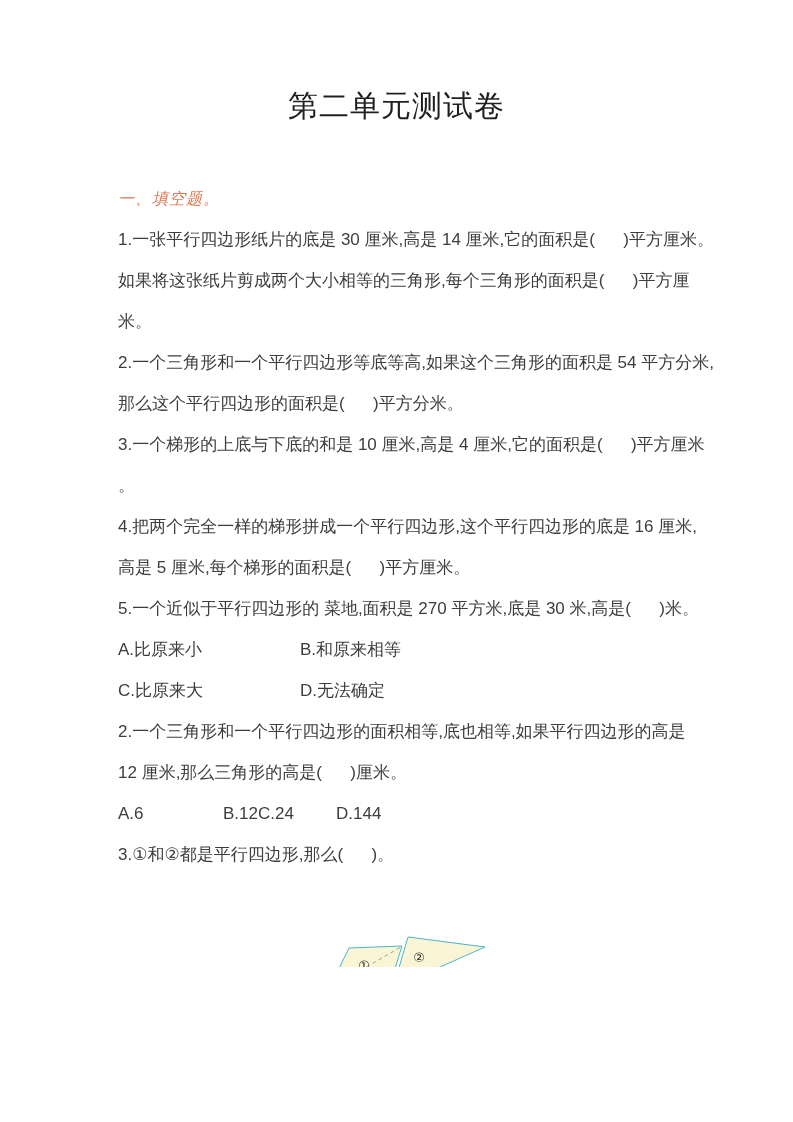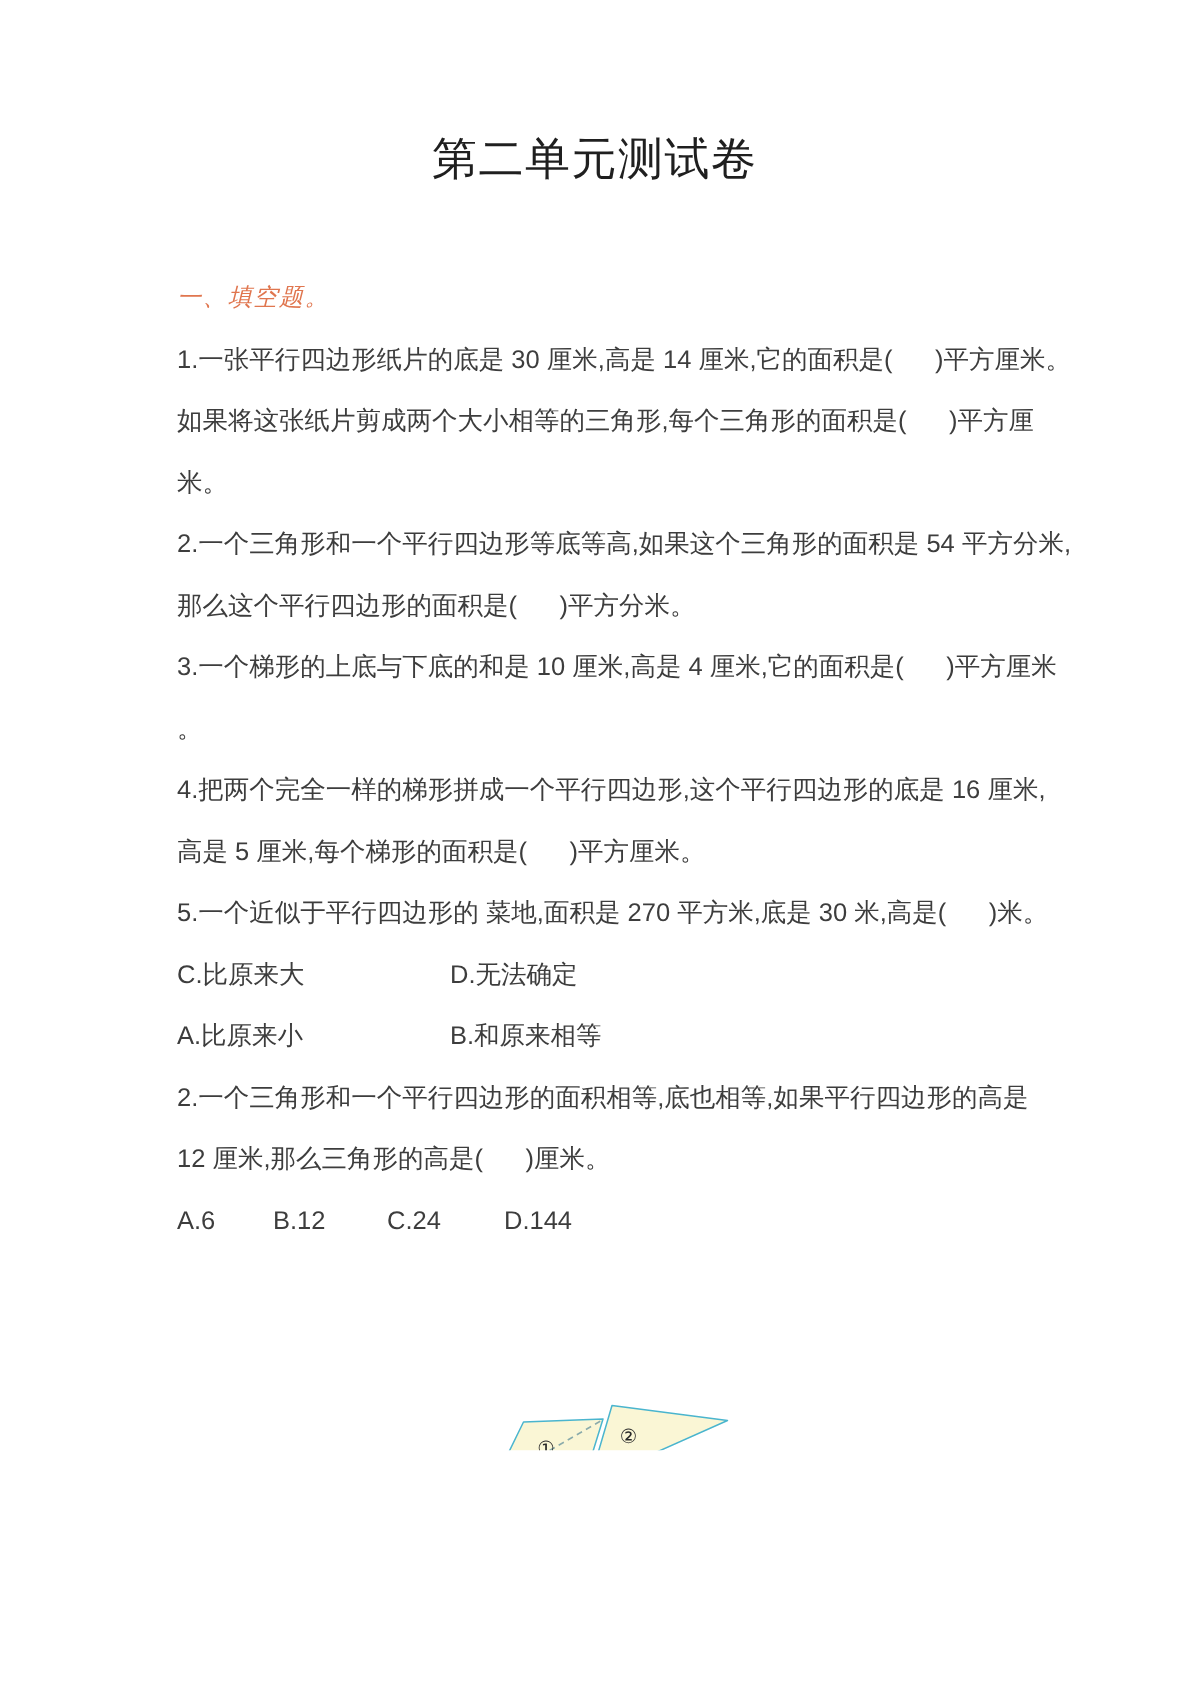--- a/index.html
+++ b/index.html
@@ -25,21 +25,21 @@
     height:41px; line-height:41px;
     font-size:17px; white-space:pre;
   }
   .line.section {
     font-family:"Liberation Serif","DejaVu Serif",serif;
     color:#e0764f; font-size:16px; letter-spacing:1px;font-style:italic;
   }
   .opt { display:inline-block; }
   .options2 .opt:nth-child(1) { width:182px; }
   .options4 .opt:nth-child(1) { width:64px; }
-  .options4 .opt:nth-child(2) { width:76px; }
+  .options4 .opt:nth-child(2) { width:76px;text-align:right; }
   .options4 .opt:nth-child(3) { width:78px; }
   .figure {
     position:absolute; left:325px; top:936px;
     width:160px; height:62px; overflow:visible;
   }
   .figure text {
     font-size:13px; fill:#2a2a2a;
     font-family:"DejaVu Sans","Liberation Sans",sans-serif;
   }
 </style>
@@ -55,25 +55,26 @@
       <div class="line body">1.一张平行四边形纸片的底是 30 厘米,高是 14 厘米,它的面积是(      )平方厘米。</div>
       <div class="line body">如果将这张纸片剪成两个大小相等的三角形,每个三角形的面积是(      )平方厘</div>
       <div class="line body">米。</div>
       <div class="line body">2.一个三角形和一个平行四边形等底等高,如果这个三角形的面积是 54 平方分米,</div>
       <div class="line body">那么这个平行四边形的面积是(      )平方分米。</div>
       <div class="line body">3.一个梯形的上底与下底的和是 10 厘米,高是 4 厘米,它的面积是(      )平方厘米</div>
       <div class="line body">。</div>
       <div class="line body">4.把两个完全一样的梯形拼成一个平行四边形,这个平行四边形的底是 16 厘米,</div>
       <div class="line body">高是 5 厘米,每个梯形的面积是(      )平方厘米。</div>
       <div class="line body">5.一个近似于平行四边形的 菜地,面积是 270 平方米,底是 30 米,高是(      )米。</div>
+      <div class="line options2"><span class="opt">A.比原来小</span><span class="opt">B.和原来相等</span></div>
       <div class="line options2"><span class="opt">C.比原来大</span><span class="opt">D.无法确定</span></div>
-      <div class="line options2"><span class="opt">A.比原来小</span><span class="opt">B.和原来相等</span></div>
       <div class="line body">2.一个三角形和一个平行四边形的面积相等,底也相等,如果平行四边形的高是</div>
       <div class="line body">12 厘米,那么三角形的高是(      )厘米。</div>
       <div class="line options4"><span class="opt">A.6</span><span class="opt">B.12</span><span class="opt">C.24</span><span class="opt">D.144</span></div>
+      <div class="line body">3.①和②都是平行四边形,那么(      )。</div>
       <div class="line figure"></div>
     </div>
 
   <svg class="figure" viewBox="0 0 160 62" xmlns="http://www.w3.org/2000/svg">
 
     <polygon points="4,53 64,52 77,10 24,12" fill="#faf6d5" stroke="#4ab5ce" stroke-width="1" stroke-linejoin="round"></polygon>
 
     <line x1="5" y1="52" x2="76" y2="11" stroke="#8aabab" stroke-width="1" stroke-dasharray="4,3"></line>
 
     <polygon points="68,52 83,1 160,11" fill="#faf6d5" stroke="#4ab5ce" stroke-width="1" stroke-linejoin="round"></polygon>

